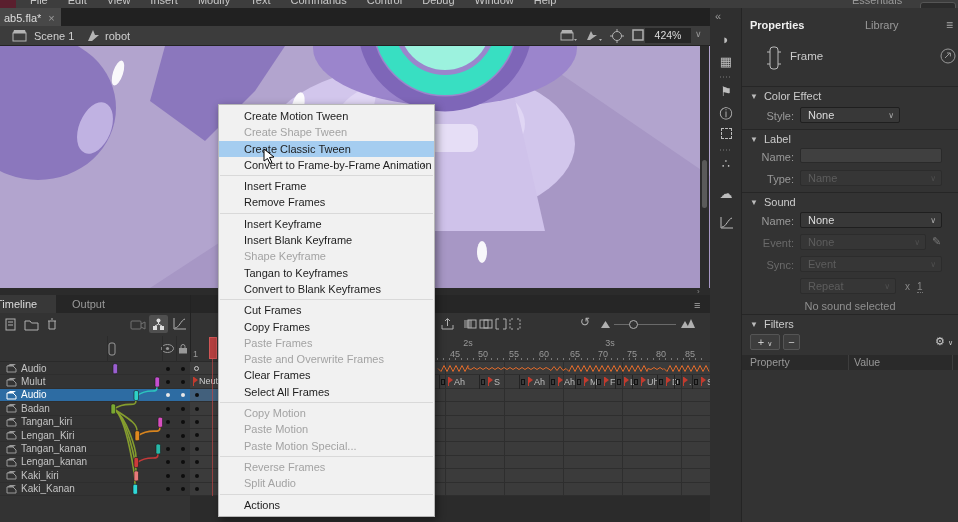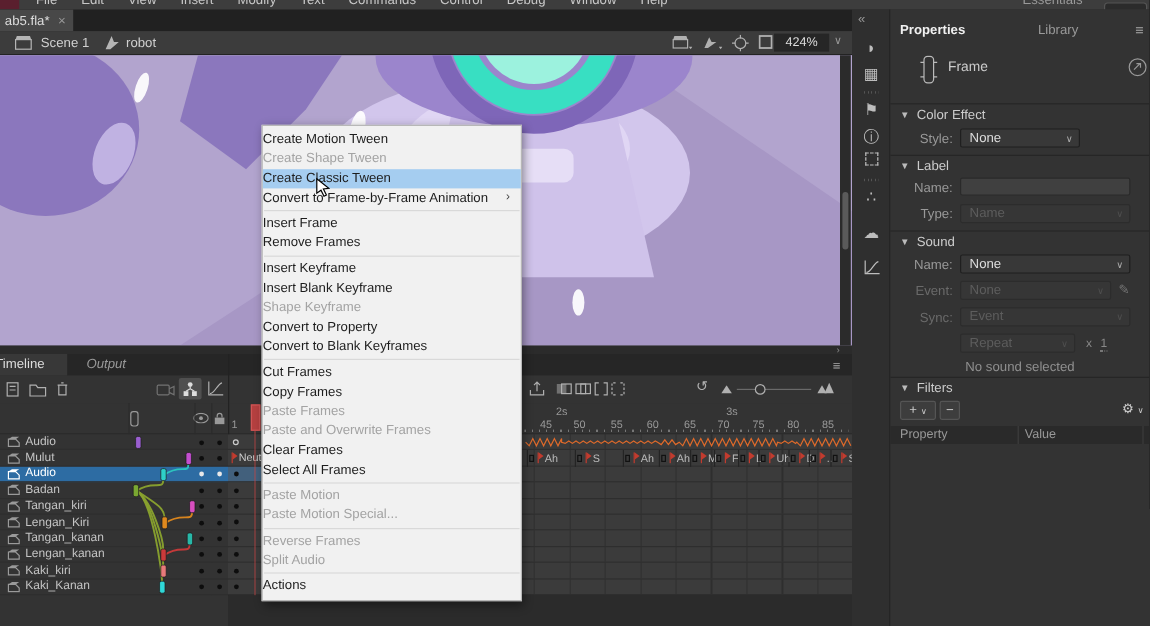--- a/index.html
+++ b/index.html
@@ -36,21 +36,21 @@
   #vscroll{left:700px;top:46px;width:9px;height:242px;background:#2b2b2b;}
   #vthumb{left:702px;top:160px;width:5px;height:48px;background:#5a5a5a;border-radius:3px;}
   #hscroll{left:0;top:288px;width:710px;height:7px;background:#2b2b2b;}
   #hchev{left:697px;top:287px;font-size:8px;color:#888;}
 
   
   #timeline{left:0;top:295px;width:710px;height:227px;background:#333;}
   #tl-tabs{position:absolute;left:0;top:0;width:710px;height:18px;background:#262626;}
   .tl-tab{position:absolute;top:0;height:18px;font-size:11px;line-height:18px;padding:0 12px;}
   .tl-tab.active{background:#383838;color:#ddd;}
-  .tl-tab.idle{color:#999;font-style:italic;}
+  .tl-tab.idle{color:#999;}
   #tl-menu{position:absolute;left:694px;top:4px;color:#aaa;font-size:11px;}
   #tl-toolbar{position:absolute;left:0;top:18px;width:710px;height:23px;background:#333;}
   #tl-header{position:absolute;left:0;top:41px;width:710px;height:26px;background:#333;border-bottom:1px solid #2a2a2a;}
   .colline{position:absolute;top:41px;width:1px;height:160px;background:#2b2b2b;}
   #tl-divider{position:absolute;left:190px;top:0;width:1px;height:227px;background:#222;}
   .ticon{color:#b0b0b0;}
 
   
   #layer-rows{position:absolute;left:0;top:67px;width:190px;}
   .lrow{position:relative;width:190px;height:13.4px;font-size:10px;color:#c4c4c4;
@@ -110,21 +110,21 @@
   .dd.disabled{background:#363636;color:#5d5d5d;border-color:#2c2c2c;}
   .dd.disabled .chev{color:#4e4e4e;}
   .textinput{position:absolute;height:15px;background:#404040;border:1px solid #2a2a2a;border-radius:2px;}
   .smallbtn{position:absolute;height:16px;background:#3d3d3d;border:1px solid #555;border-radius:2px;
             color:#ccc;font-size:11px;text-align:center;line-height:14px;}
   #filt-header{position:absolute;left:0;width:216px;height:15px;background:#2a2a2a;font-size:10.5px;color:#999;}
 
   
   #ctxmenu{left:218px;top:104px;width:217px;background:#f1f1f1;border:1px solid #b7b7b7;
            box-shadow:2px 3px 8px rgba(0,0,0,.45);padding:3px 0;}
-  .mi{position:relative;height:16.3px;line-height:16.3px;font-size:11px;color:#1d1d1d;}
+  .mi{position:relative;height:16.3px;line-height:16.3px;font-size:11px;color:#1d1d1d;padding-left:25px;}
   .mi.disabled{color:#a3a3a3;}
   .mi.hl{background:#a5cdf0;}
   .mi .sub{position:absolute;right:9px;top:0;font-size:10px;color:#444;}
   .msep{height:1px;background:#d9d9d9;margin:2px 1px;}
 
   #cursor{left:263px;top:148px;}
 </style>
 </head>
 <body>
 
@@ -700,30 +700,31 @@
         <div class="mi disabled"><span>Create Shape Tween</span></div>
         <div class="mi hl"><span>Create Classic Tween</span></div>
         <div class="mi"><span>Convert to Frame-by-Frame Animation</span><span class="sub">›</span></div>
         <div class="msep"></div>
         <div class="mi"><span>Insert Frame</span></div>
         <div class="mi"><span>Remove Frames</span></div>
         <div class="msep"></div>
         <div class="mi"><span>Insert Keyframe</span></div>
         <div class="mi"><span>Insert Blank Keyframe</span></div>
         <div class="mi disabled"><span>Shape Keyframe</span></div>
-        <div class="mi"><span>Convert to Property</span></div>
+        <div class="mi"><span>Tangan to Keyframes</span></div>
         <div class="mi"><span>Convert to Blank Keyframes</span></div>
         <div class="msep"></div>
         <div class="mi"><span>Cut Frames</span></div>
         <div class="mi"><span>Copy Frames</span></div>
         <div class="mi disabled"><span>Paste Frames</span></div>
         <div class="mi disabled"><span>Paste and Overwrite Frames</span></div>
         <div class="mi"><span>Clear Frames</span></div>
         <div class="mi"><span>Select All Frames</span></div>
         <div class="msep"></div>
+        <div class="mi disabled"><span>Copy Motion</span></div>
         <div class="mi disabled"><span>Paste Motion</span></div>
         <div class="mi disabled"><span>Paste Motion Special...</span></div>
         <div class="msep"></div>
         <div class="mi disabled"><span>Reverse Frames</span></div>
         <div class="mi disabled"><span>Split Audio</span></div>
         <div class="msep"></div>
         <div class="mi"><span>Actions</span></div>
       </div>
   </div>
 

